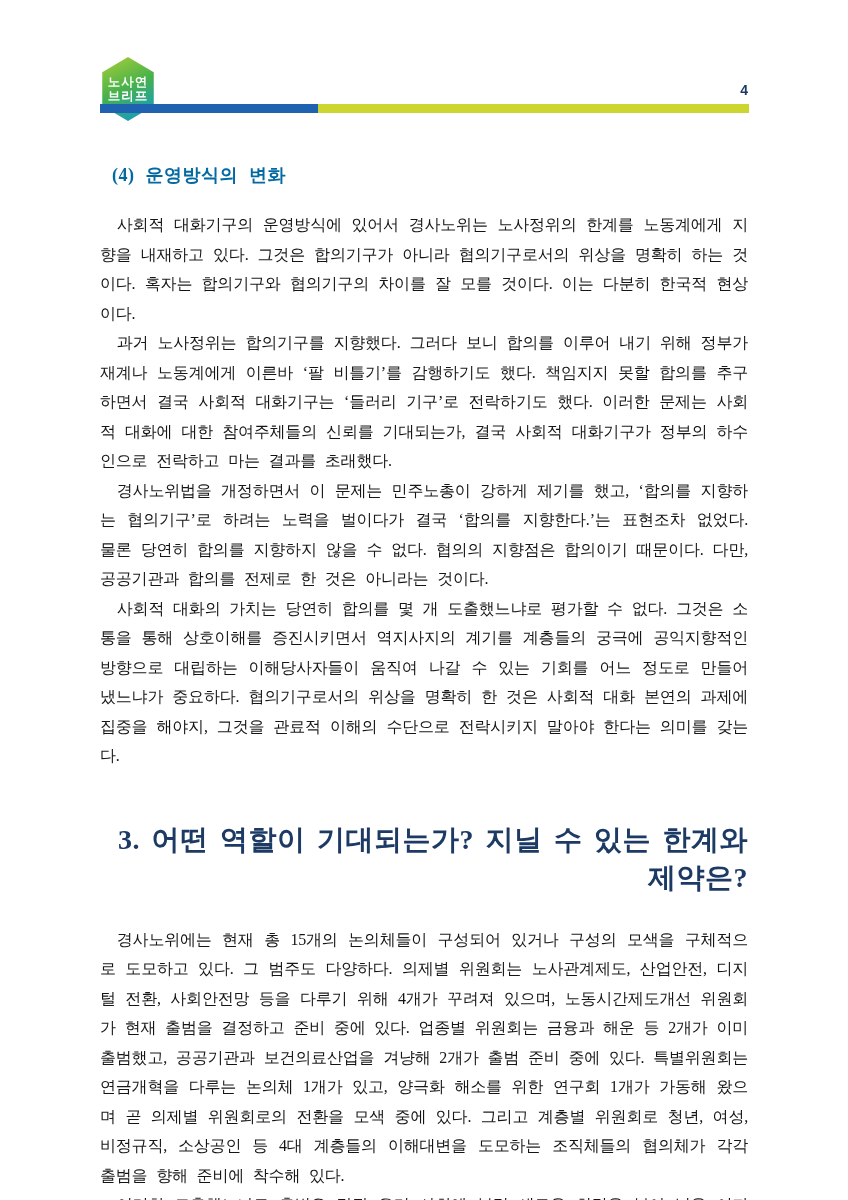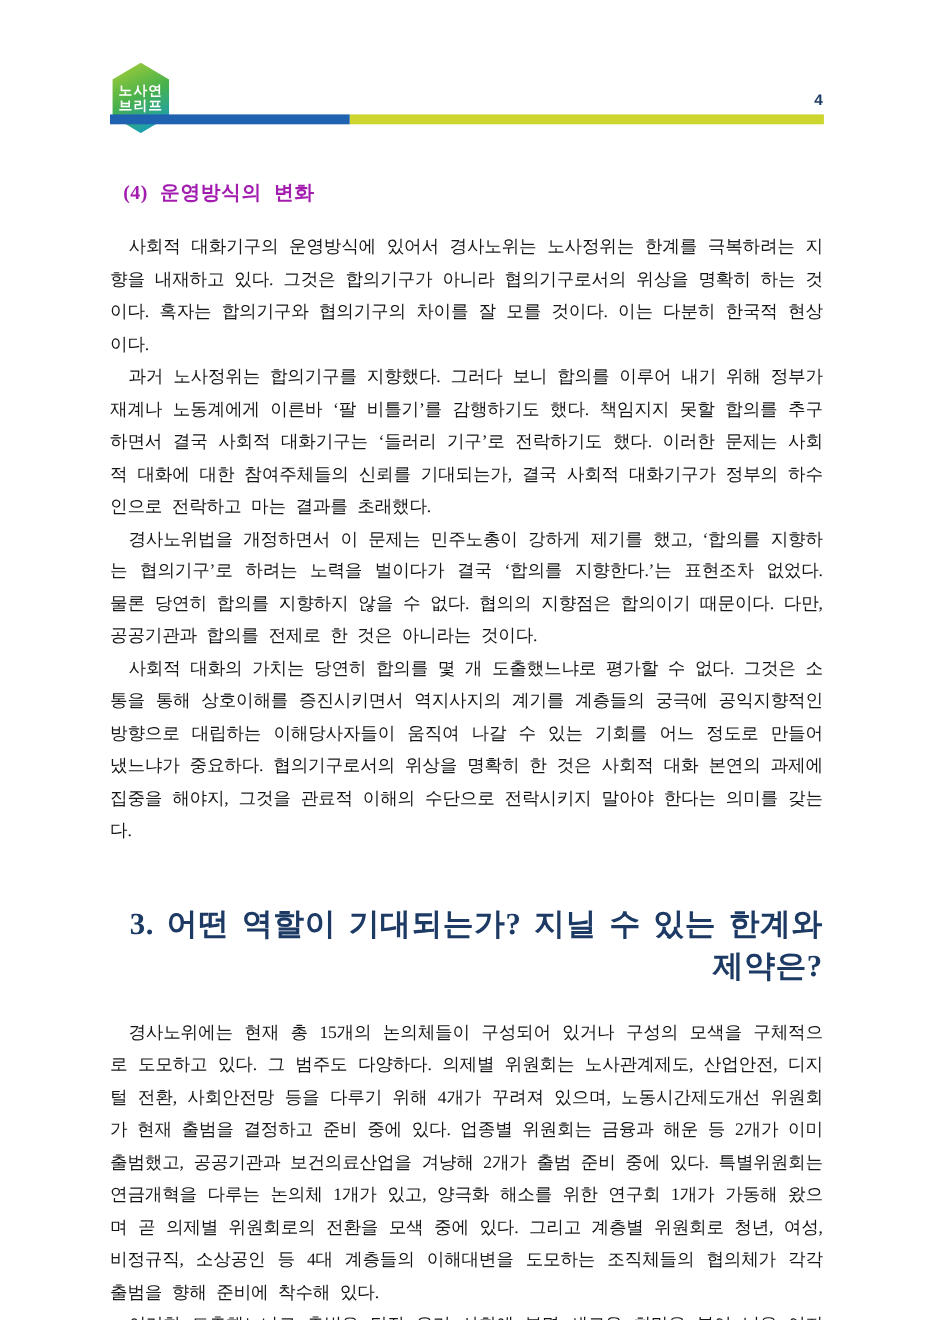--- a/index.html
+++ b/index.html
@@ -42,21 +42,21 @@
     width:649px;height:9px;display:flex;
   }
   .rule-blue{width:218px;height:100%;background:var(--rule-blue);}
   .rule-green{flex:1;height:100%;background:var(--rule-green);}
   
   .content{
     position:absolute;left:100px;top:140px;width:648px;
   }
   h2.subsection{
     margin:23px 0 0 12px;
-    font-size:18px;font-weight:bold;color:#a21caf;
+    font-size:18px;font-weight:bold;color:#0369a1;
     word-spacing:6px;letter-spacing:0.5px;
   }
   p.body-par{
     margin:0;
     font-size:16px;line-height:29.5px;
     text-align:justify;text-indent:1.05em;
     word-spacing:5px;letter-spacing:-0.2px;
   }
   p.body-par.first{margin-top:23px;}
   h1.section{
@@ -80,21 +80,21 @@
 
   <div class="rule">
     <div class="rule-blue"></div>
     <div class="rule-green"></div>
   </div>
 
   <div class="content">
 
     <h2 class="subsection">(4) 운영방식의 변화</h2>
 
-    <p class="body-par first">사회적 대화기구의 운영방식에 있어서 경사노위는 노사정위는 한계를 극복하려는 지향을 내재하고 있다. 그것은 합의기구가 아니라 협의기구로서의 위상을 명확히 하는 것이다. 혹자는 합의기구와 협의기구의 차이를 잘 모를 것이다. 이는 다분히 한국적 현상이다.</p>
+    <p class="body-par first">사회적 대화기구의 운영방식에 있어서 경사노위는 노사정위의 한계를 노동계에게 지향을 내재하고 있다. 그것은 합의기구가 아니라 협의기구로서의 위상을 명확히 하는 것이다. 혹자는 합의기구와 협의기구의 차이를 잘 모를 것이다. 이는 다분히 한국적 현상이다.</p>
     <p class="body-par">과거 노사정위는 합의기구를 지향했다. 그러다 보니 합의를 이루어 내기 위해 정부가 재계나 노동계에게 이른바 ‘팔 비틀기’를 감행하기도 했다. 책임지지 못할 합의를 추구하면서 결국 사회적 대화기구는 ‘들러리 기구’로 전락하기도 했다. 이러한 문제는 사회적 대화에 대한 참여주체들의 신뢰를 기대되는가, 결국 사회적 대화기구가 정부의 하수인으로 전락하고 마는 결과를 초래했다.</p>
     <p class="body-par">경사노위법을 개정하면서 이 문제는 민주노총이 강하게 제기를 했고, ‘합의를 지향하는 협의기구’로 하려는 노력을 벌이다가 결국 ‘합의를 지향한다.’는 표현조차 없었다. 물론 당연히 합의를 지향하지 않을 수 없다. 협의의 지향점은 합의이기 때문이다. 다만, 공공기관과 합의를 전제로 한 것은 아니라는 것이다.</p>
     <p class="body-par">사회적 대화의 가치는 당연히 합의를 몇 개 도출했느냐로 평가할 수 없다. 그것은 소통을 통해 상호이해를 증진시키면서 역지사지의 계기를 계층들의 궁극에 공익지향적인 방향으로 대립하는 이해당사자들이 움직여 나갈 수 있는 기회를 어느 정도로 만들어 냈느냐가 중요하다. 협의기구로서의 위상을 명확히 한 것은 사회적 대화 본연의 과제에 집중을 해야지, 그것을 관료적 이해의 수단으로 전락시키지 말아야 한다는 의미를 갖는다.</p>
 
     <h1 class="section">3. 어떤 역할이 기대되는가? 지닐 수 있는 한계와 제약은?</h1>
 
     <p class="body-par">경사노위에는 현재 총 15개의 논의체들이 구성되어 있거나 구성의 모색을 구체적으로 도모하고 있다. 그 범주도 다양하다. 의제별 위원회는 노사관계제도, 산업안전, 디지털 전환, 사회안전망 등을 다루기 위해 4개가 꾸려져 있으며, 노동시간제도개선 위원회가 현재 출범을 결정하고 준비 중에 있다. 업종별 위원회는 금융과 해운 등 2개가 이미 출범했고, 공공기관과 보건의료산업을 겨냥해 2개가 출범 준비 중에 있다. 특별위원회는 연금개혁을 다루는 논의체 1개가 있고, 양극화 해소를 위한 연구회 1개가 가동해 왔으며 곧 의제별 위원회로의 전환을 모색 중에 있다. 그리고 계층별 위원회로 청년, 여성, 비정규직, 소상공인 등 4대 계층들의 이해대변을 도모하는 조직체들의 협의체가 각각 출범을 향해 준비에 착수해 있다.</p>
     <p class="body-par">이러한 도출했느냐로 출범은 당장 우리 사회에 분명 새로운 희망을 불어 넣을 여지가 있다. 무</p>
 
   </div>

